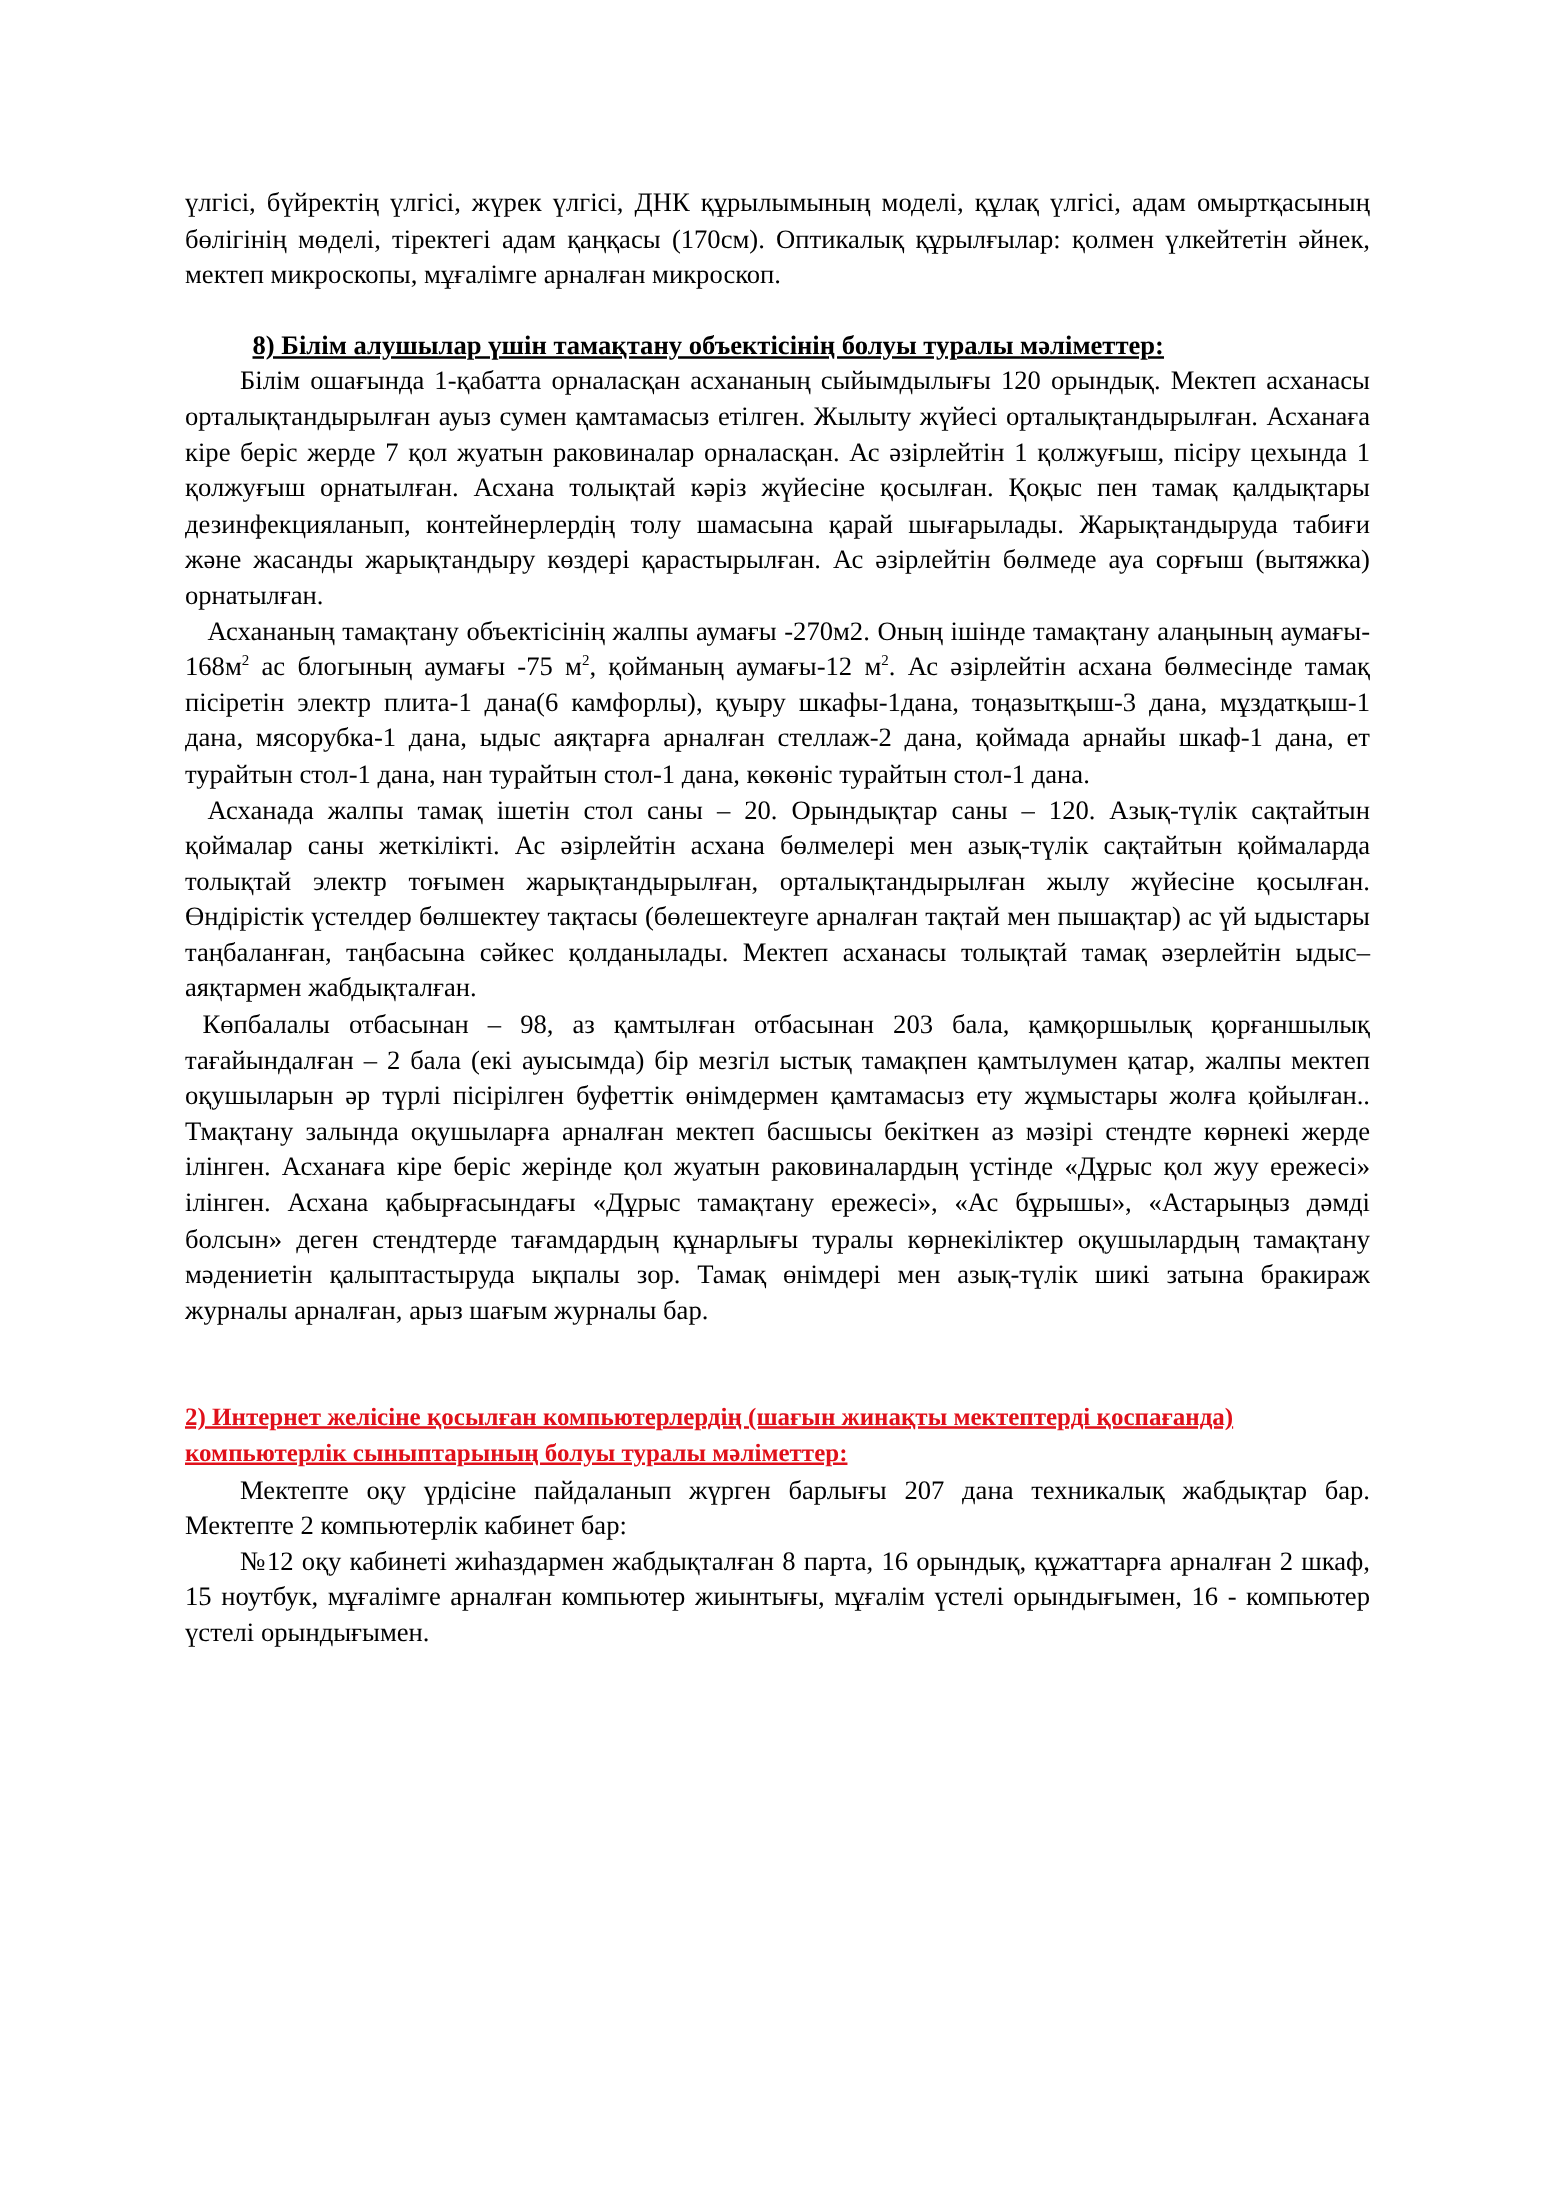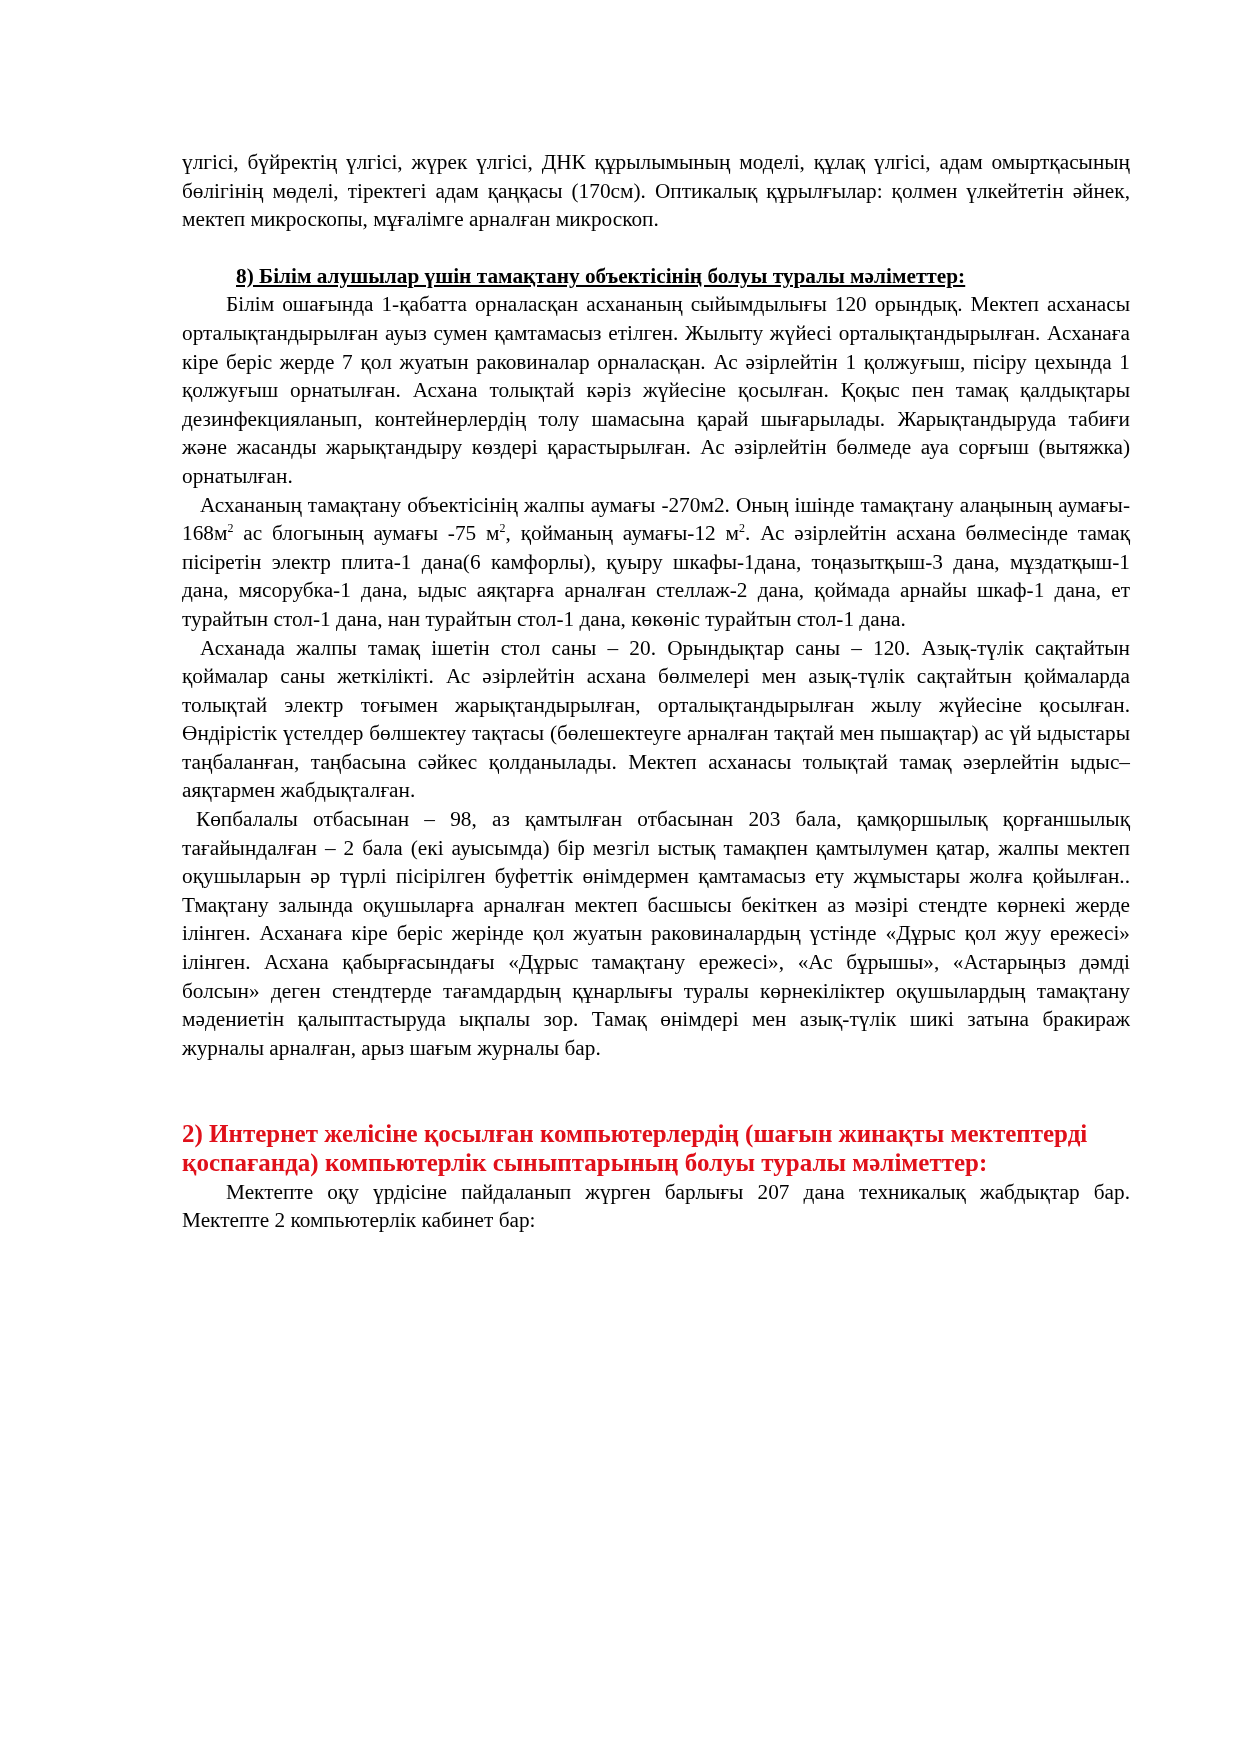--- a/index.html
+++ b/index.html
@@ -6,50 +6,51 @@
   body { width: 1240px; height: 1755px; position: relative; overflow: hidden; }
   .page {
     position: absolute;
     left: 148px;
     top: 148px;
     width: 948px;
     font-family: "Liberation Serif", serif;
     font-size: 21.3px;
     line-height: 28.6px;
     color: #000;
-    margin-left: 34px;
   }
   p { margin: 0; text-align: justify; }
   .indent { text-indent: 44px; }
   .indent-sm { text-indent: 18px; }
   .indent-xs { text-indent: 14px; }
   .h8 {
     font-weight: bold;
     text-align: left;
     padding-left: 54px;
     margin-top: 28px;
     font-size: 21.3px;
     text-decoration: underline;
   }
   .h2 {
     font-weight: bold;
     color: #e0101a;
     text-align: left;
     margin-top: 58px;
-    font-size: 25px;
+    font-size: 20px;
+    text-decoration: underline;
   }
   sup { font-size: 12px; line-height: 0; vertical-align: 8px; }
 </style>
 </head>
 <body>
 
 <div class="page">
   <p>үлгісі, бүйректің үлгісі, жүрек үлгісі, ДНК құрылымының моделі, құлақ үлгісі, адам омыртқасының  бөлігінің мөделі, тіректегі адам қаңқасы (170см). Оптикалық құрылғылар: қолмен үлкейтетін әйнек, мектеп микроскопы, мұғалімге арналған микроскоп.</p>
 
   <p class="h8">8) Білім алушылар үшін тамақтану объектісінің болуы туралы мәліметтер:</p>
   <p class="indent">Білім ошағында 1-қабатта орналасқан асхананың сыйымдылығы 120 орындық. Мектеп асханасы орталықтандырылған ауыз сумен қамтамасыз етілген. Жылыту жүйесі орталықтандырылған. Асханаға кіре беріс жерде 7 қол жуатын раковиналар орналасқан. Ас әзірлейтін 1 қолжуғыш, пісіру цехында 1 қолжуғыш орнатылған. Асхана толықтай кәріз жүйесіне қосылған. Қоқыс пен тамақ қалдықтары дезинфекцияланып, контейнерлердің толу шамасына қарай шығарылады. Жарықтандыруда табиғи және жасанды жарықтандыру көздері қарастырылған. Ас әзірлейтін бөлмеде ауа сорғыш (вытяжка) орнатылған.</p>
   <p class="indent-sm"><span>Асхананың тамақтану объектісінің  жалпы аумағы -270м2. Оның ішінде тамақтану алаңының аумағы- 168м</span><sup>2</sup><span> ас блогының  аумағы -75 м</span><sup>2</sup><span>, қойманың аумағы-12 м</span><sup>2</sup><span>. Ас әзірлейтін асхана бөлмесінде тамақ пісіретін электр плита-1 дана(6 камфорлы), қуыру шкафы-1дана, тоңазытқыш-3 дана, мұздатқыш-1 дана, мясорубка-1 дана,  ыдыс аяқтарға арналған стеллаж-2 дана, қоймада арнайы шкаф-1 дана, ет турайтын стол-1 дана, нан турайтын стол-1 дана, көкөніс турайтын стол-1 дана.</span></p>
   <p class="indent-sm">Асханада жалпы тамақ ішетін стол саны – 20. Орындықтар саны – 120. Азық-түлік сақтайтын қоймалар саны жеткілікті. Ас әзірлейтін асхана бөлмелері мен азық-түлік сақтайтын қоймаларда толықтай электр тоғымен жарықтандырылған, орталықтандырылған жылу жүйесіне қосылған. Өндірістік үстелдер бөлшектеу тақтасы (бөлешектеуге арналған тақтай мен пышақтар) ас үй ыдыстары таңбаланған, таңбасына сәйкес қолданылады. Мектеп асханасы толықтай тамақ әзерлейтін ыдыс– аяқтармен жабдықталған.</p>
   <p class="indent-xs">Көпбалалы отбасынан – 98, аз қамтылған отбасынан 203 бала, қамқоршылық қорғаншылық тағайындалған – 2 бала (екі ауысымда) бір мезгіл ыстық тамақпен қамтылумен қатар, жалпы мектеп оқушыларын әр түрлі пісірілген буфеттік өнімдермен қамтамасыз ету жұмыстары жолға қойылған.. Тмақтану залында оқушыларға арналған мектеп басшысы бекіткен аз мәзірі стендте көрнекі жерде ілінген. Асханаға кіре беріс жерінде қол жуатын раковиналардың үстінде «Дұрыс қол жуу  ережесі» ілінген. Асхана қабырғасындағы «Дұрыс тамақтану ережесі», «Ас бұрышы», «Астарыңыз дәмді болсын» деген стендтерде тағамдардың құнарлығы туралы көрнекіліктер оқушылардың тамақтану мәдениетін қалыптастыруда ықпалы зор. Тамақ өнімдері мен азық-түлік шикі затына бракираж журналы  арналған, арыз шағым журналы бар.</p>
 
   <p class="h2">2) Интернет желісіне қосылған компьютерлердің (шағын жинақты мектептерді қоспағанда) компьютерлік сыныптарының болуы туралы мәліметтер:</p>
   <p class="indent">Мектепте оқу үрдісіне пайдаланып жүрген  барлығы 207 дана техникалық жабдықтар  бар. Мектепте 2 компьютерлік кабинет бар:</p>
+  <p class="indent">№12 оқу кабинеті жиhаздармен жабдықталған 8 парта, 16 орындық, құжаттарға арналған 2 шкаф,  15  ноутбук, мұғалімге арналған компьютер жиынтығы, мұғалім үстелі  орындығымен, 16 - компьютер үстелі орындығымен.</p>
 </div>
 
 </body></html>

